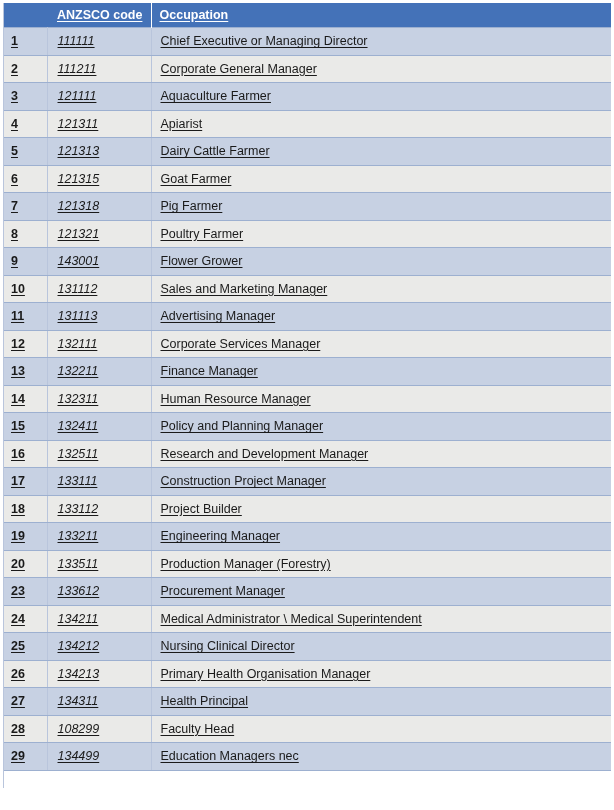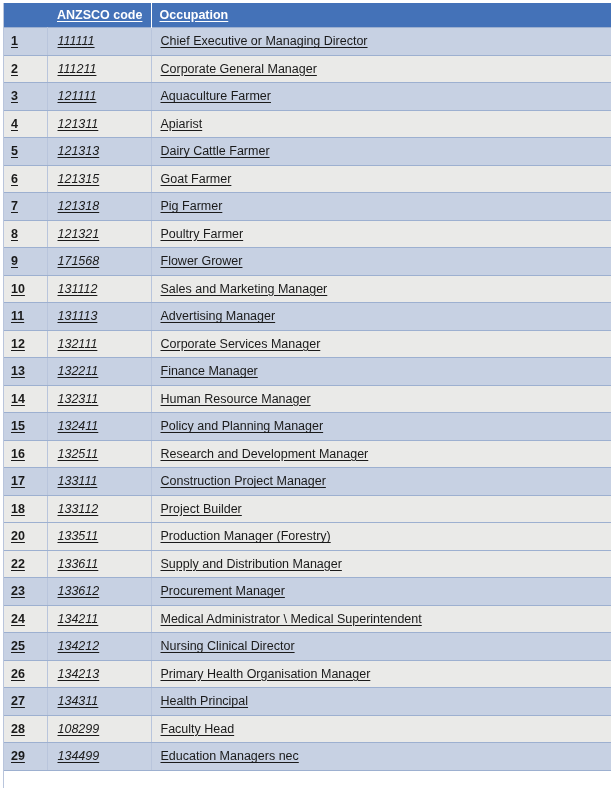--- a/index.html
+++ b/index.html
@@ -144,21 +144,21 @@
           <td class="t-code"><span class="cell-txt">121318</span></td>
           <td class="t-occ"><span class="cell-txt">Pig Farmer</span></td>
         </tr>
         <tr class="even">
           <td class="t-num"><span class="cell-txt">8</span></td>
           <td class="t-code"><span class="cell-txt">121321</span></td>
           <td class="t-occ"><span class="cell-txt">Poultry Farmer</span></td>
         </tr>
         <tr class="odd">
           <td class="t-num"><span class="cell-txt">9</span></td>
-          <td class="t-code"><span class="cell-txt">171568</span></td>
+          <td class="t-code"><span class="cell-txt">143001</span></td>
           <td class="t-occ"><span class="cell-txt">Flower Grower</span></td>
         </tr>
         <tr class="even">
           <td class="t-num"><span class="cell-txt">10</span></td>
           <td class="t-code"><span class="cell-txt">131112</span></td>
           <td class="t-occ"><span class="cell-txt">Sales and Marketing Manager</span></td>
         </tr>
         <tr class="odd">
           <td class="t-num"><span class="cell-txt">11</span></td>
           <td class="t-code"><span class="cell-txt">131113</span></td>
@@ -192,30 +192,30 @@
         <tr class="odd">
           <td class="t-num"><span class="cell-txt">17</span></td>
           <td class="t-code"><span class="cell-txt">133111</span></td>
           <td class="t-occ"><span class="cell-txt">Construction Project Manager</span></td>
         </tr>
         <tr class="even">
           <td class="t-num"><span class="cell-txt">18</span></td>
           <td class="t-code"><span class="cell-txt">133112</span></td>
           <td class="t-occ"><span class="cell-txt">Project Builder</span></td>
         </tr>
+        <tr class="odd">
+          <td class="t-num"><span class="cell-txt">19</span></td>
+          <td class="t-code"><span class="cell-txt">133211</span></td>
+          <td class="t-occ"><span class="cell-txt">Engineering Manager</span></td>
+        </tr>
         <tr class="even">
           <td class="t-num"><span class="cell-txt">20</span></td>
           <td class="t-code"><span class="cell-txt">133511</span></td>
           <td class="t-occ"><span class="cell-txt">Production Manager (Forestry)</span></td>
         </tr>
-        <tr class="even">
-          <td class="t-num"><span class="cell-txt">22</span></td>
-          <td class="t-code"><span class="cell-txt">133611</span></td>
-          <td class="t-occ"><span class="cell-txt">Supply and Distribution Manager</span></td>
-        </tr>
         <tr class="odd">
           <td class="t-num"><span class="cell-txt">23</span></td>
           <td class="t-code"><span class="cell-txt">133612</span></td>
           <td class="t-occ"><span class="cell-txt">Procurement Manager</span></td>
         </tr>
         <tr class="even">
           <td class="t-num"><span class="cell-txt">24</span></td>
           <td class="t-code"><span class="cell-txt">134211</span></td>
           <td class="t-occ"><span class="cell-txt">Medical Administrator \ Medical Superintendent</span></td>
         </tr>

